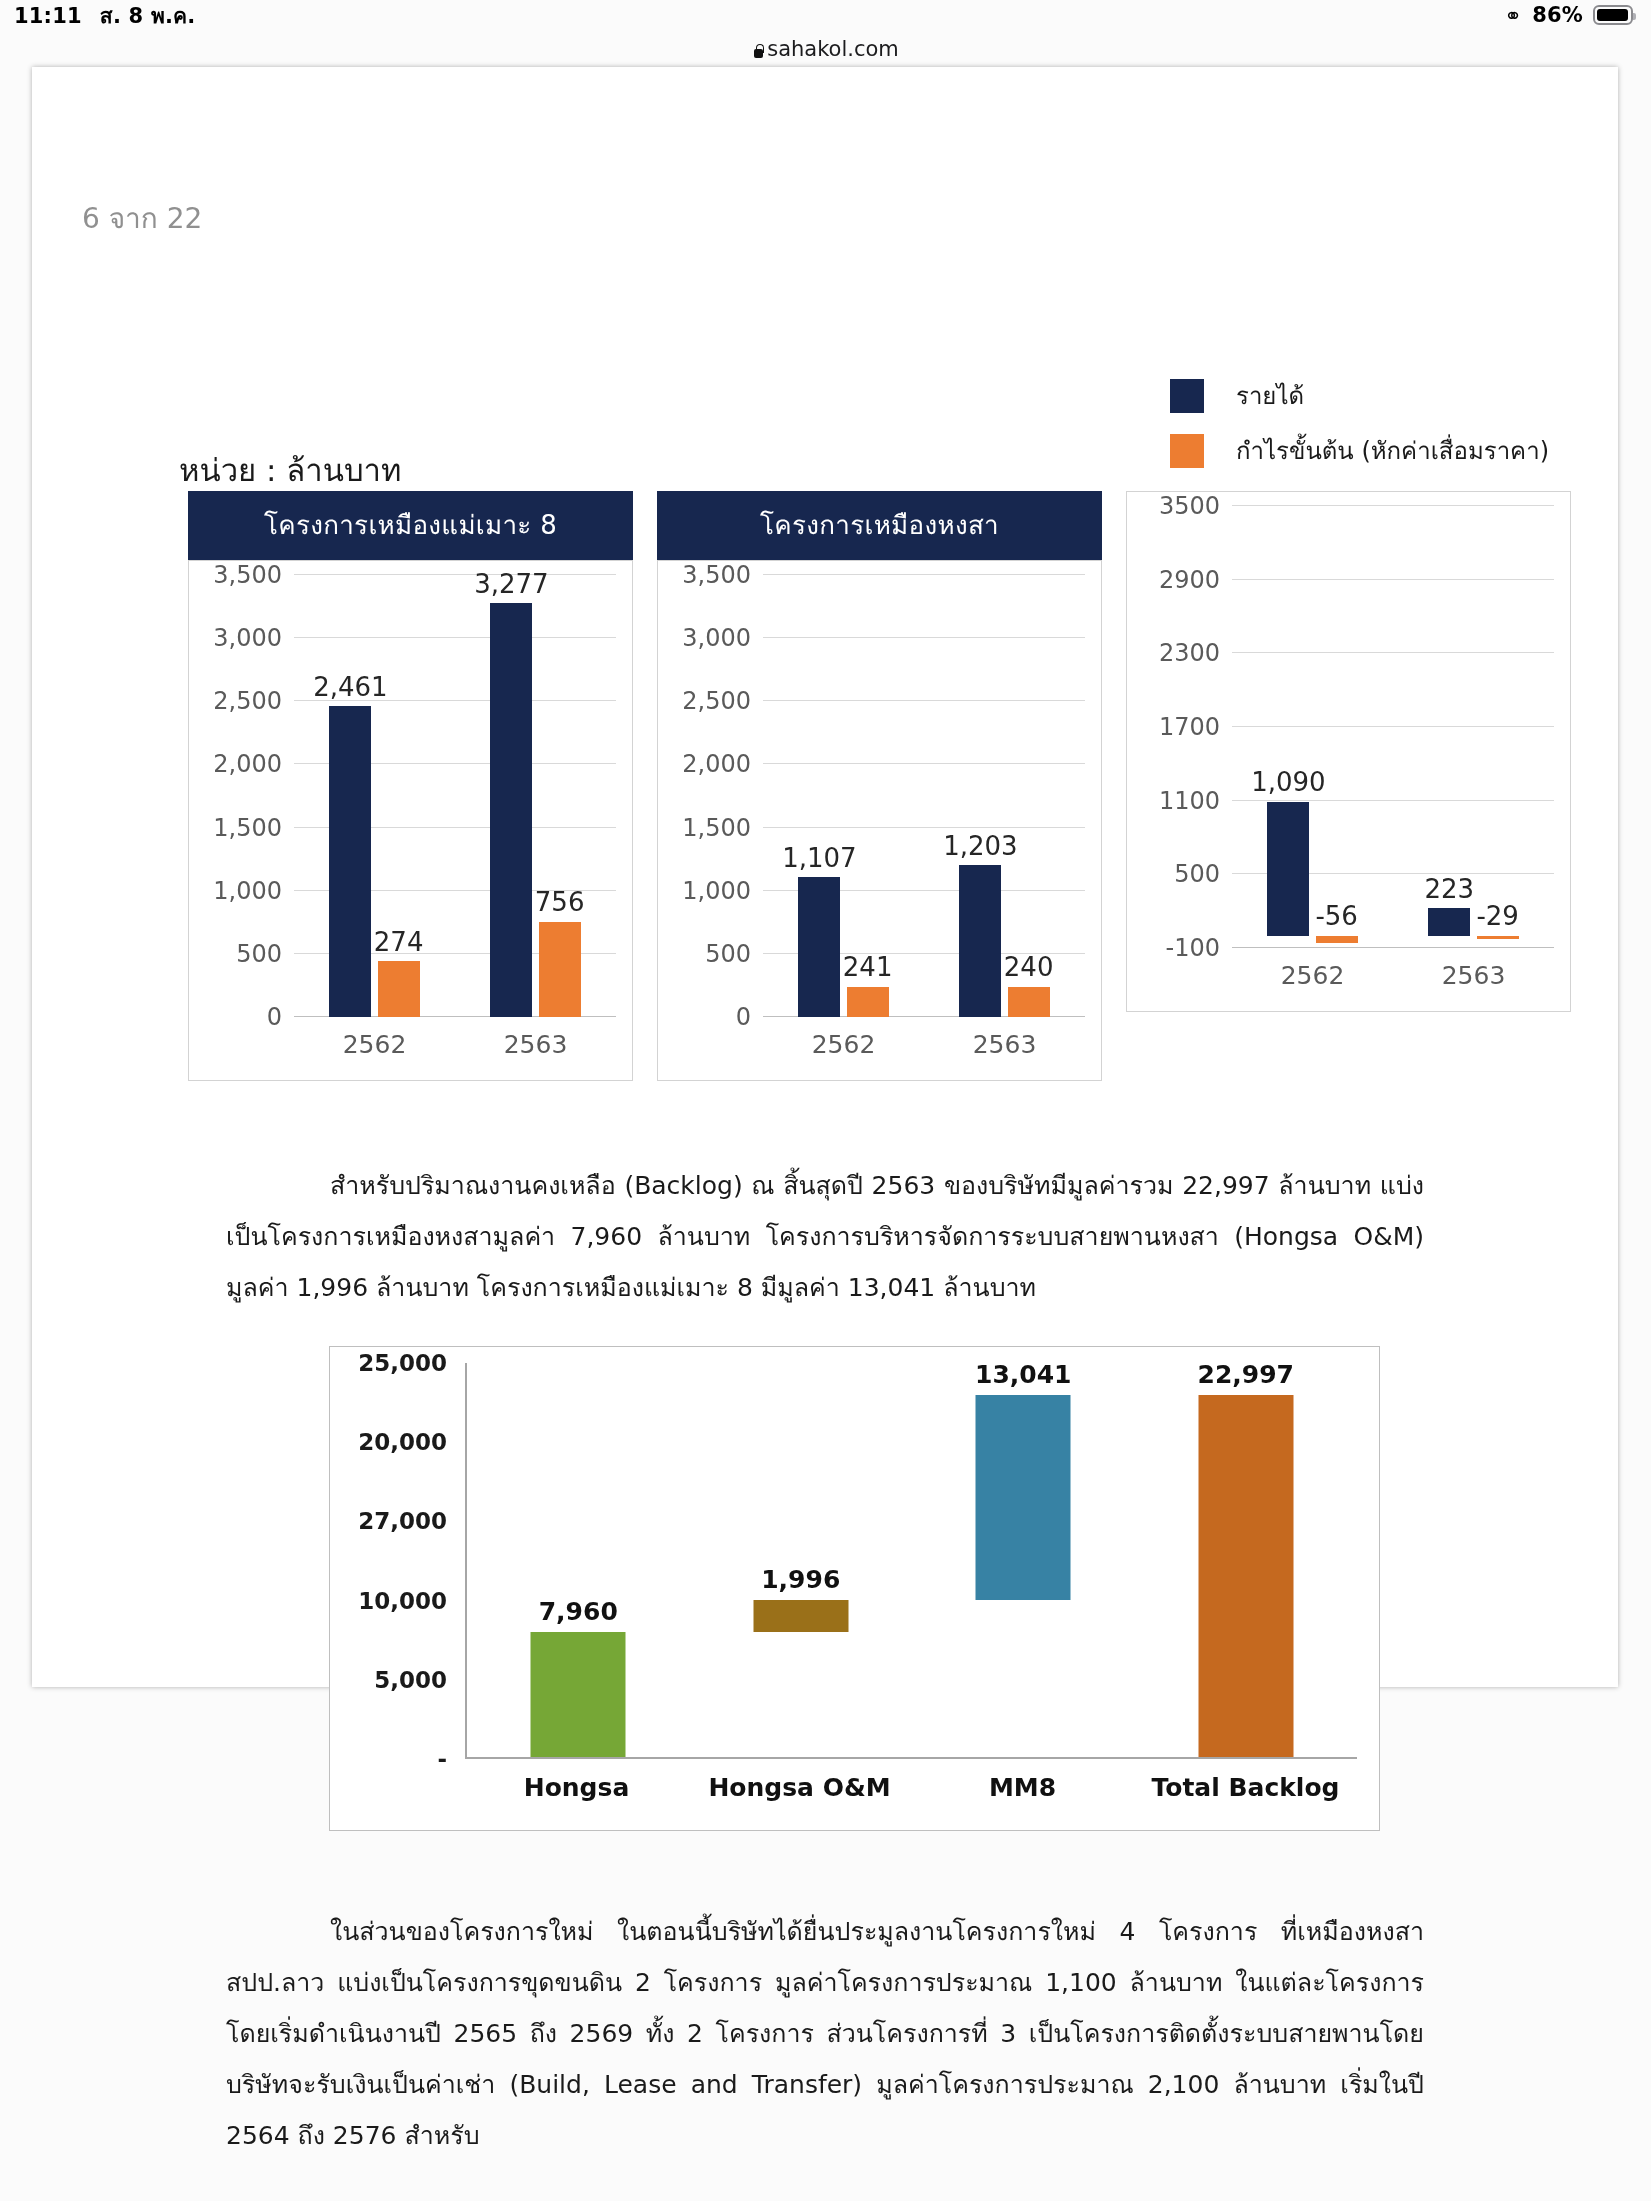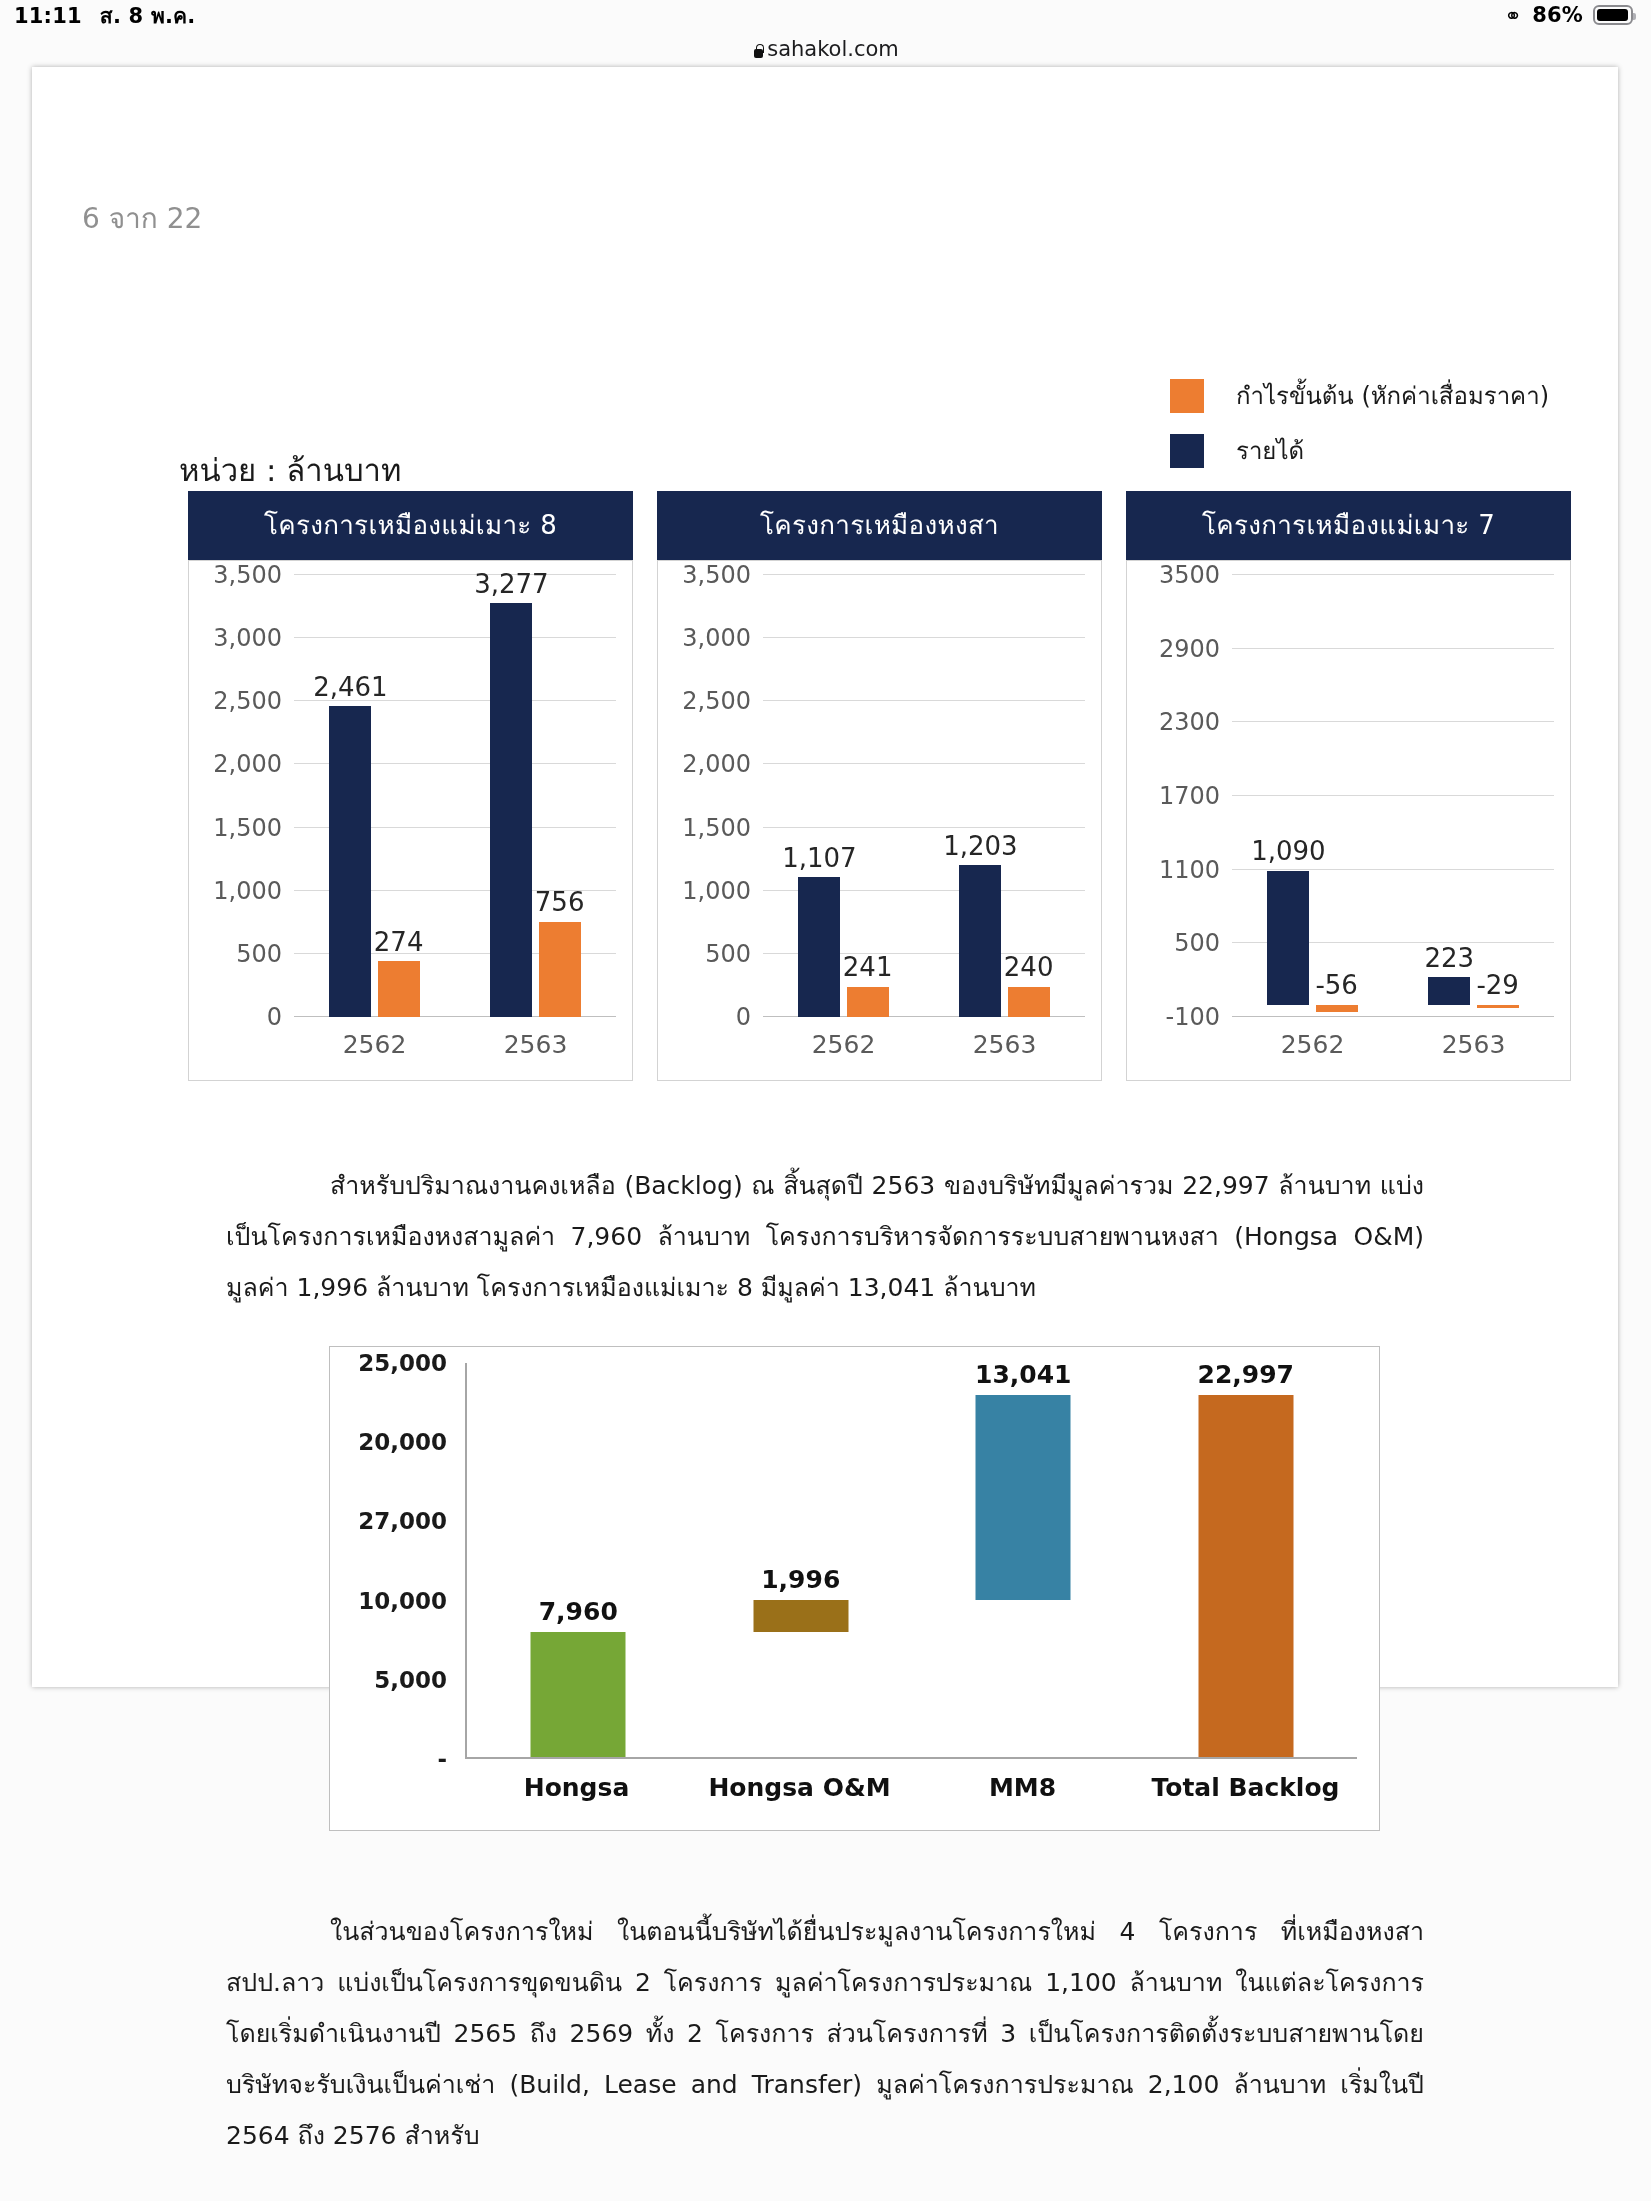--- a/index.html
+++ b/index.html
@@ -263,26 +263,26 @@
   <span>sahakol.com</span>
 </div>
 
 <div class="page">
 
   <div class="pagenum">6 จาก 22</div>
 
 
   <div class="legend">
     <div class="legend-row">
+      <span class="legend-sw navy"></span>
+      <span class="legend-lbl">รายได้</span>
+    </div>
+    <div class="legend-row">
       <span class="legend-sw orange"></span>
       <span class="legend-lbl">กำไรขั้นต้น (หักค่าเสื่อมราคา)</span>
-    </div>
-    <div class="legend-row">
-      <span class="legend-sw navy"></span>
-      <span class="legend-lbl">รายได้</span>
     </div>
   </div>
 
   <div class="unit-note">หน่วย : ล้านบาท</div>
 
   <div class="charts-row">
 
     <div class="chart-card">
       <div class="chart-title">โครงการเหมืองแม่เมาะ 8</div>
       <div class="chart-body">
@@ -369,21 +369,20 @@
             </div>
           <div class="xlabels">
               <div>2562</div>
               <div>2563</div>
             </div>
         </div>
       </div>
     </div>
 
     <div class="chart-card">
-      <div class="chart-title">โครงการเหมืองแม่เมาะ 7</div>
       <div class="chart-body">
         <div class="plot" id="plot2">
           <div class="ylabels">
               <span style="bottom: 0%; transform: translateY(50%);">-100</span>
               <span style="bottom: 16.6667%; transform: translateY(50%);">500</span>
               <span style="bottom: 33.3333%; transform: translateY(50%);">1100</span>
               <span style="bottom: 50%; transform: translateY(50%);">1700</span>
               <span style="bottom: 66.6667%; transform: translateY(50%);">2300</span>
               <span style="bottom: 83.3333%; transform: translateY(50%);">2900</span>
               <span style="bottom: 100%; transform: translateY(50%);">3500</span>

